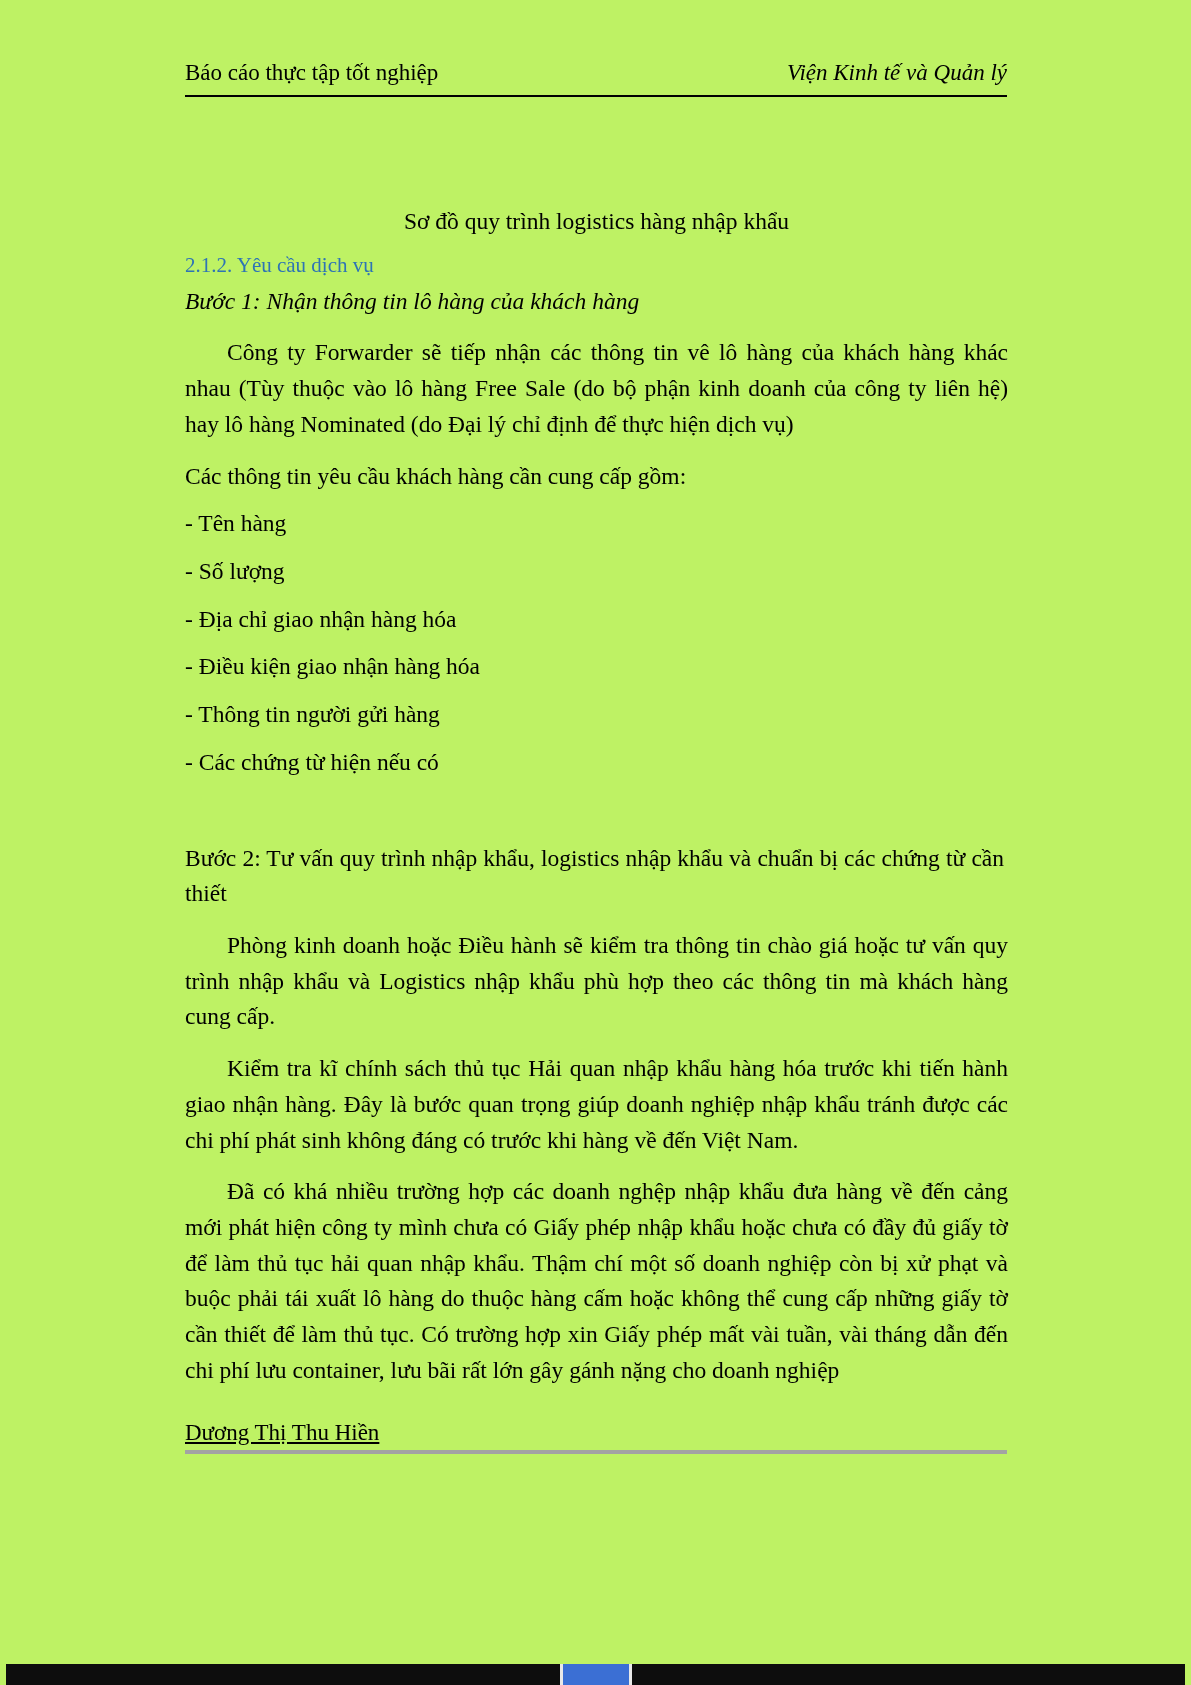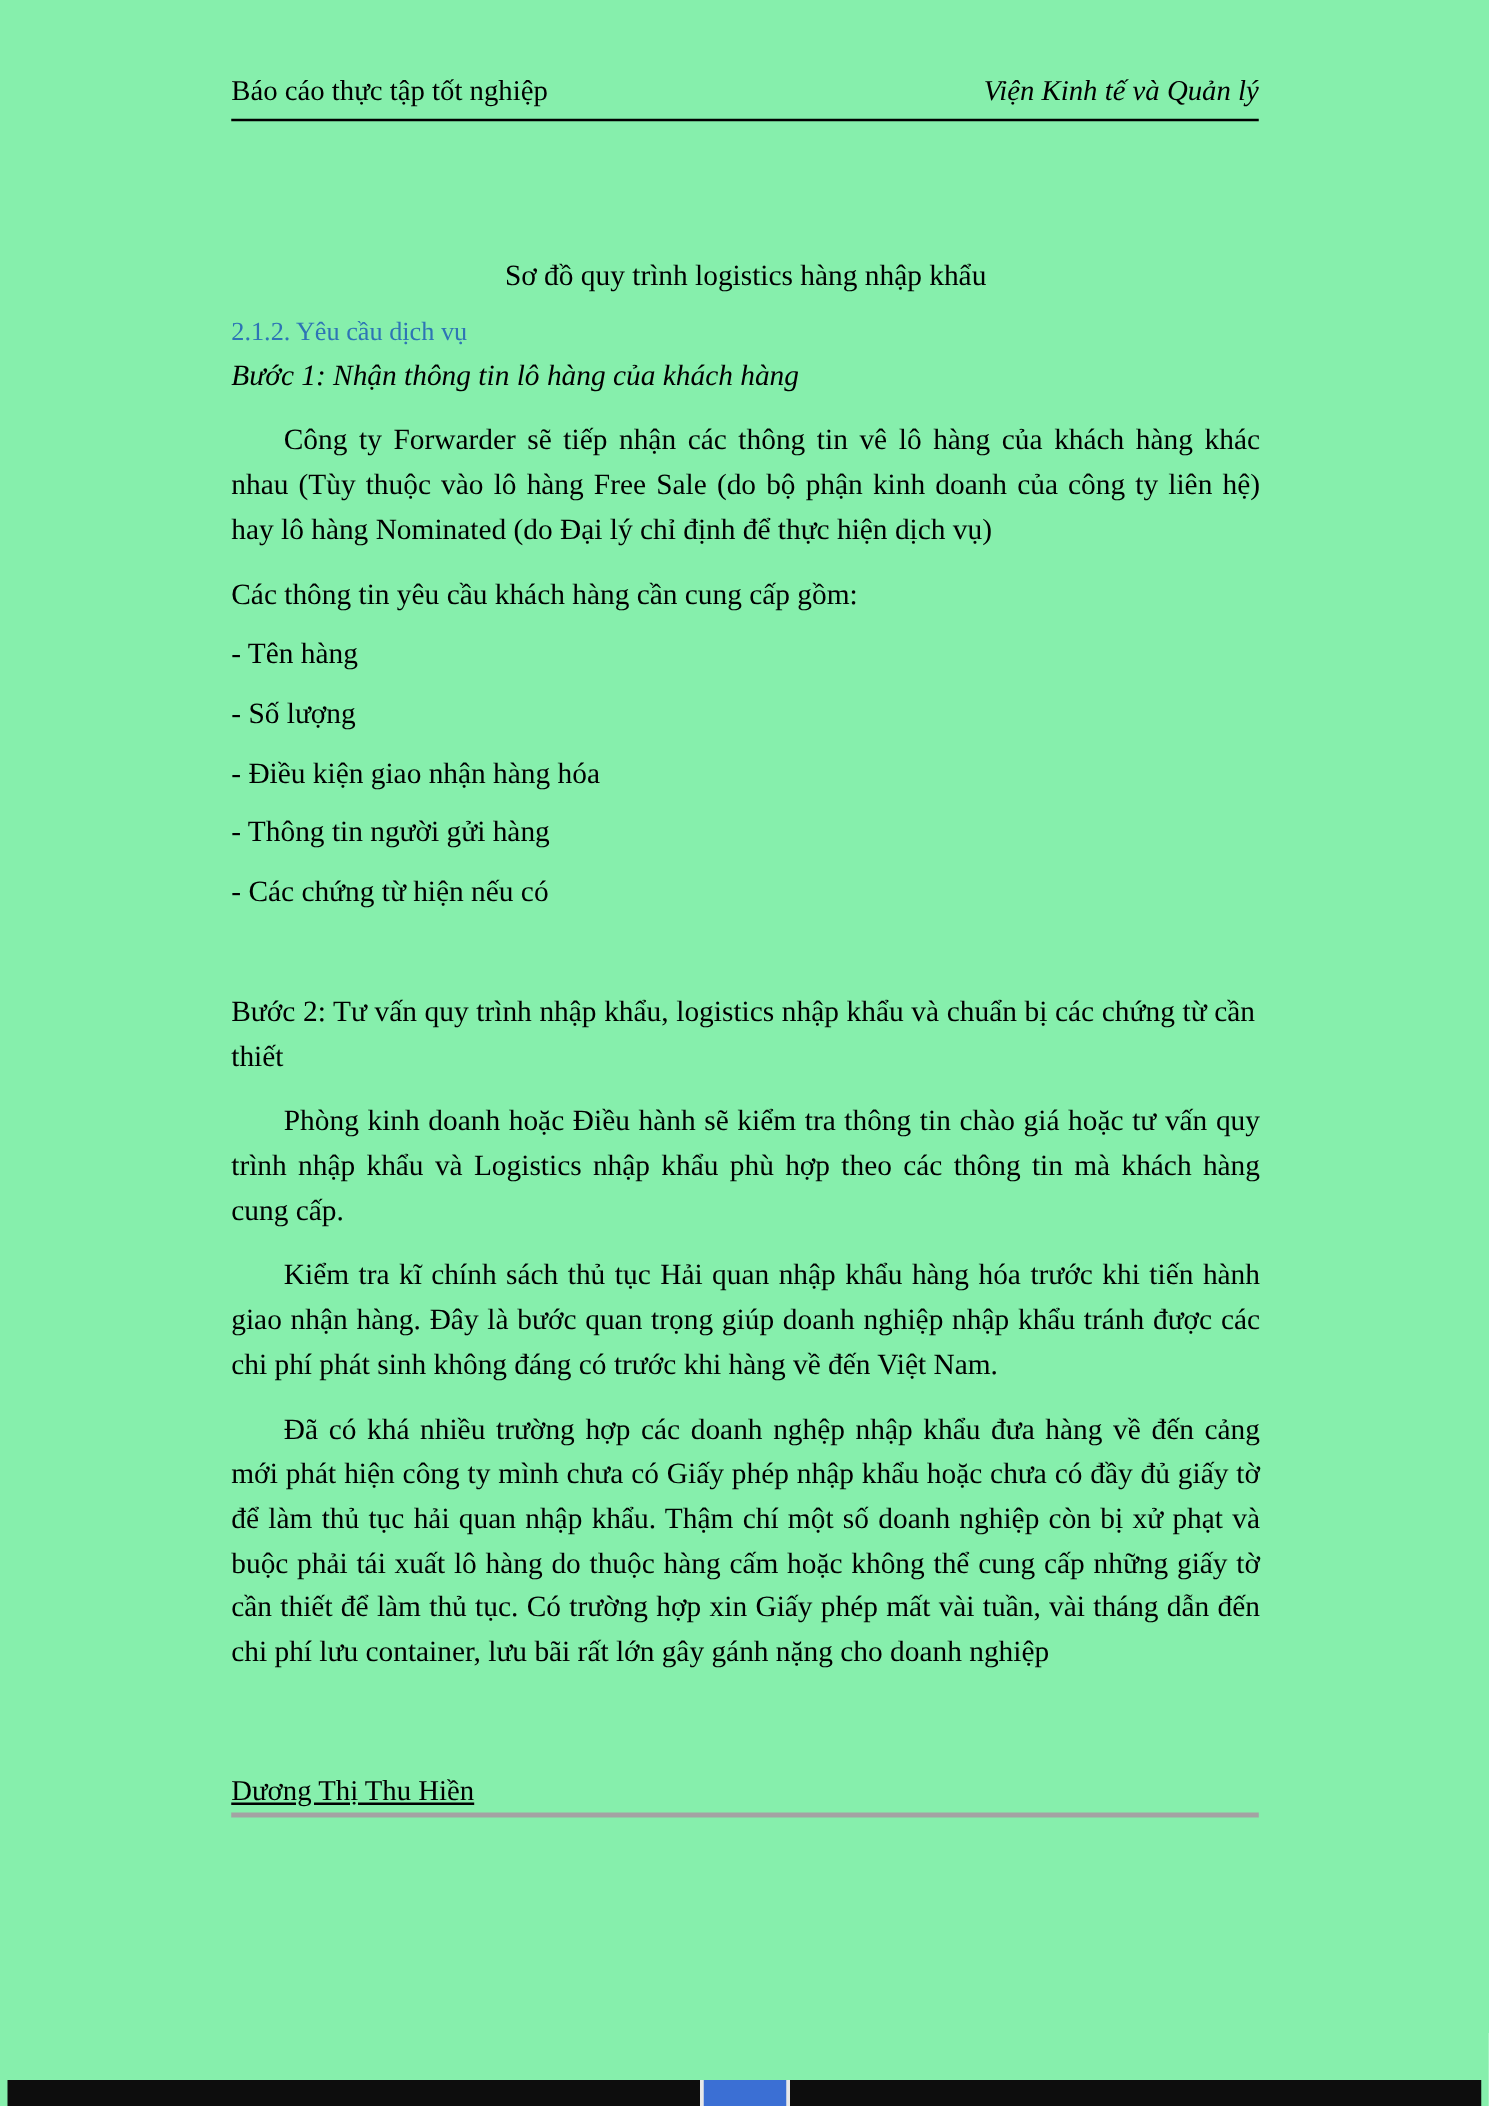--- a/index.html
+++ b/index.html
@@ -11,21 +11,21 @@
     width: 1191px;
     height: 1685px;
     position: relative;
     overflow: hidden;
     font-family: "Liberation Serif", serif;
     color: #000000;
   }
   .page {
     position: absolute;
     inset: 0;
-    background: #86efac;
+    background: #bef264;
     padding-left: 24px;
   }
   .doc-header {
     position: absolute;
     top: 60px;
     left: 185px;
     width: 822px;
     display: flex;
     justify-content: space-between;
     align-items: flex-end;
@@ -126,20 +126,21 @@
 
     <div class="step-title">Bước 1: Nhận thông tin lô hàng của khách hàng</div>
 
     <p class="para indent">Công ty Forwarder sẽ tiếp nhận các thông tin vê lô hàng của khách hàng khác nhau (Tùy thuộc vào lô hàng Free Sale (do bộ phận kinh doanh của công ty liên hệ) hay lô hàng Nominated (do Đại lý chỉ định để thực hiện dịch vụ)</p>
 
     <p class="para">Các thông tin yêu cầu khách hàng cần cung cấp gồm:</p>
 
     <div class="list">
       <div class="list-item">- Tên hàng</div>
       <div class="list-item">- Số lượng</div>
+      <div class="list-item">- Địa chỉ giao nhận hàng hóa</div>
       <div class="list-item">- Điều kiện giao nhận hàng hóa</div>
       <div class="list-item">- Thông tin người gửi hàng</div>
       <div class="list-item">- Các chứng từ hiện nếu có</div>
     </div>
 
     <div class="step2-title">Bước 2: Tư vấn quy trình nhập khẩu, logistics nhập khẩu và chuẩn bị các chứng từ cần thiết</div>
 
     <p class="para indent">Phòng kinh doanh hoặc Điều hành sẽ kiểm tra thông tin chào giá hoặc tư vấn quy trình nhập khẩu và Logistics nhập khẩu phù hợp theo các thông tin mà khách hàng cung cấp.</p>
 
     <p class="para indent">Kiểm tra kĩ chính sách thủ tục Hải quan nhập khẩu hàng hóa trước khi tiến hành giao nhận hàng. Đây là bước quan trọng giúp doanh nghiệp nhập khẩu tránh được các chi phí phát sinh không đáng có trước khi hàng về đến Việt Nam.</p>

